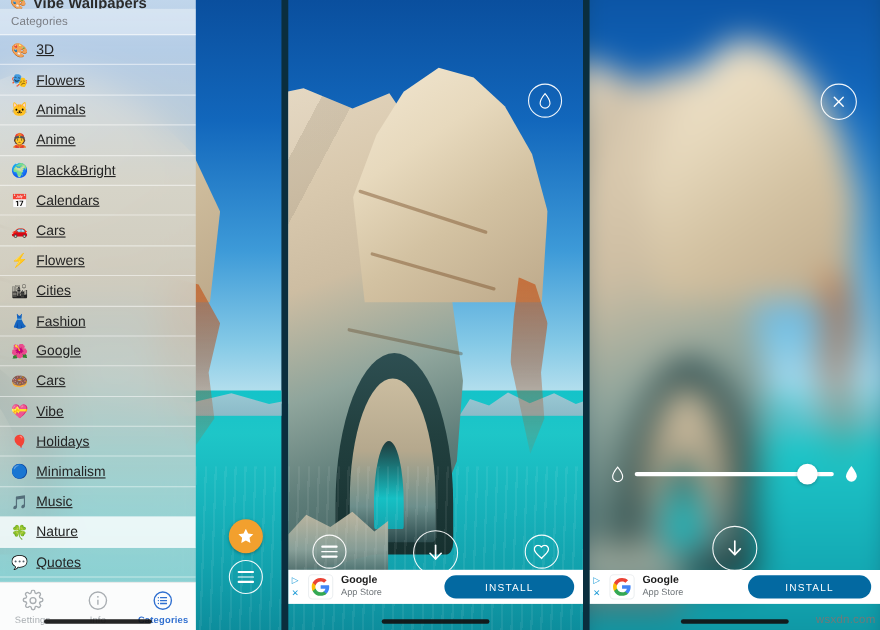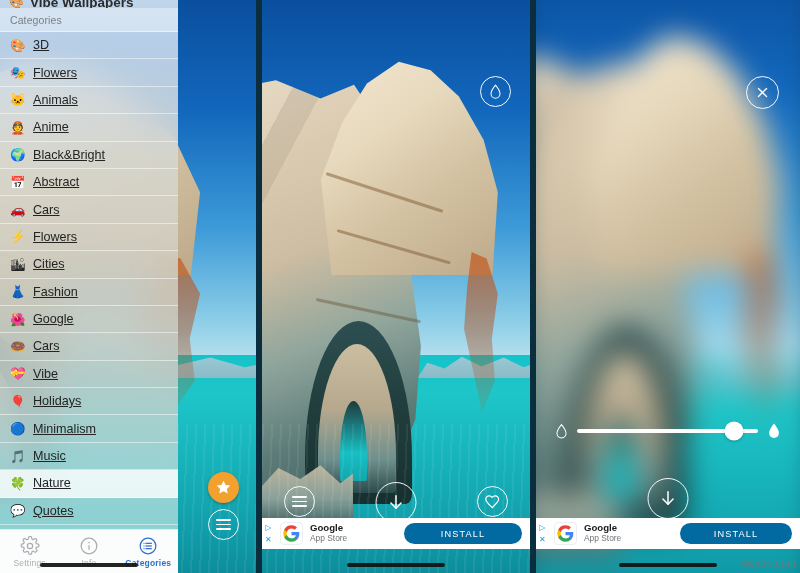--- a/index.html
+++ b/index.html
@@ -286,21 +286,21 @@
           <div class="cat-item">
             <span class="ico">👲</span>
             <span class="lbl">Anime</span>
           </div>
           <div class="cat-item">
             <span class="ico">🌍</span>
             <span class="lbl">Black&amp;Bright</span>
           </div>
           <div class="cat-item">
             <span class="ico">📅</span>
-            <span class="lbl">Abstract</span>
+            <span class="lbl">Calendars</span>
           </div>
           <div class="cat-item">
             <span class="ico">🚗</span>
             <span class="lbl">Cars</span>
           </div>
           <div class="cat-item">
             <span class="ico">⚡</span>
             <span class="lbl">Flowers</span>
           </div>
           <div class="cat-item">

